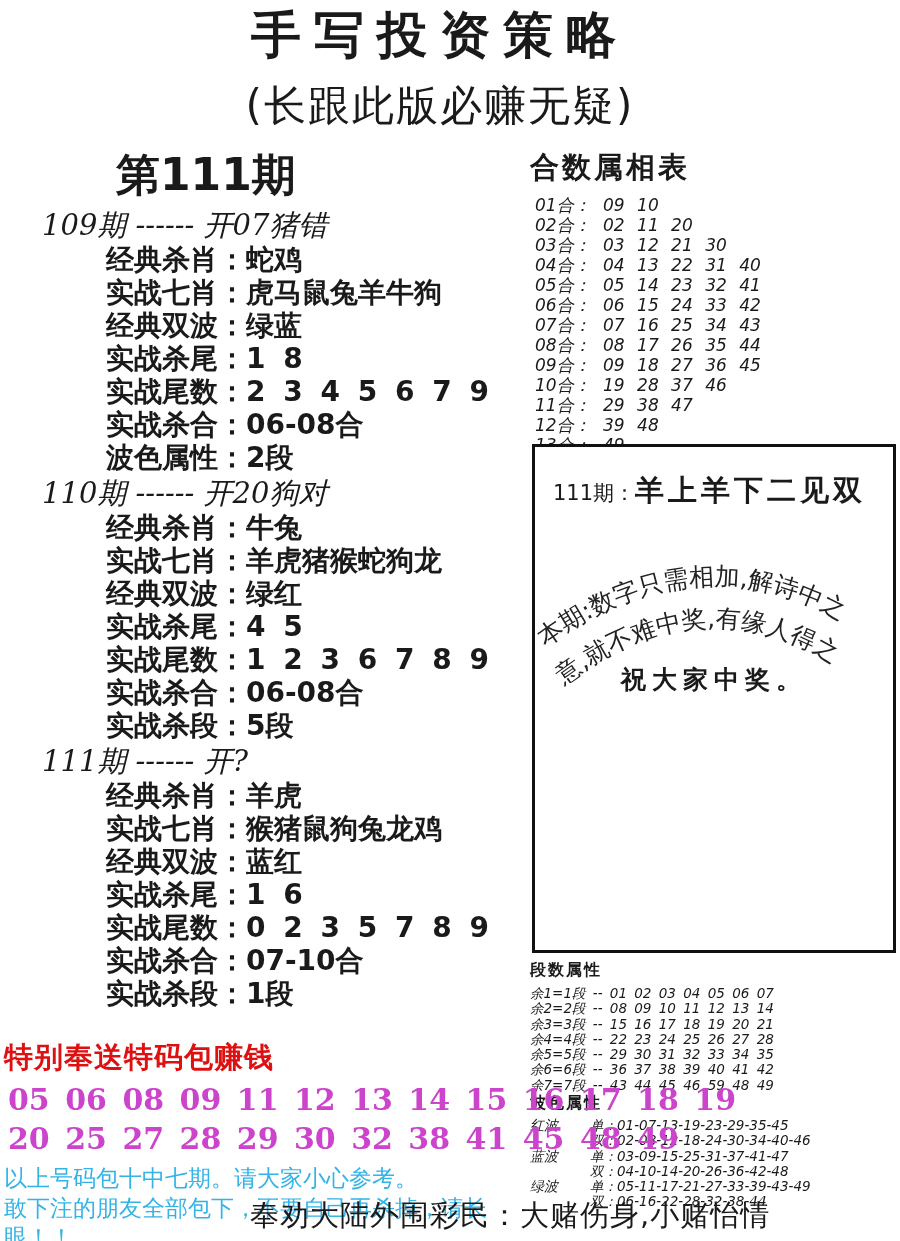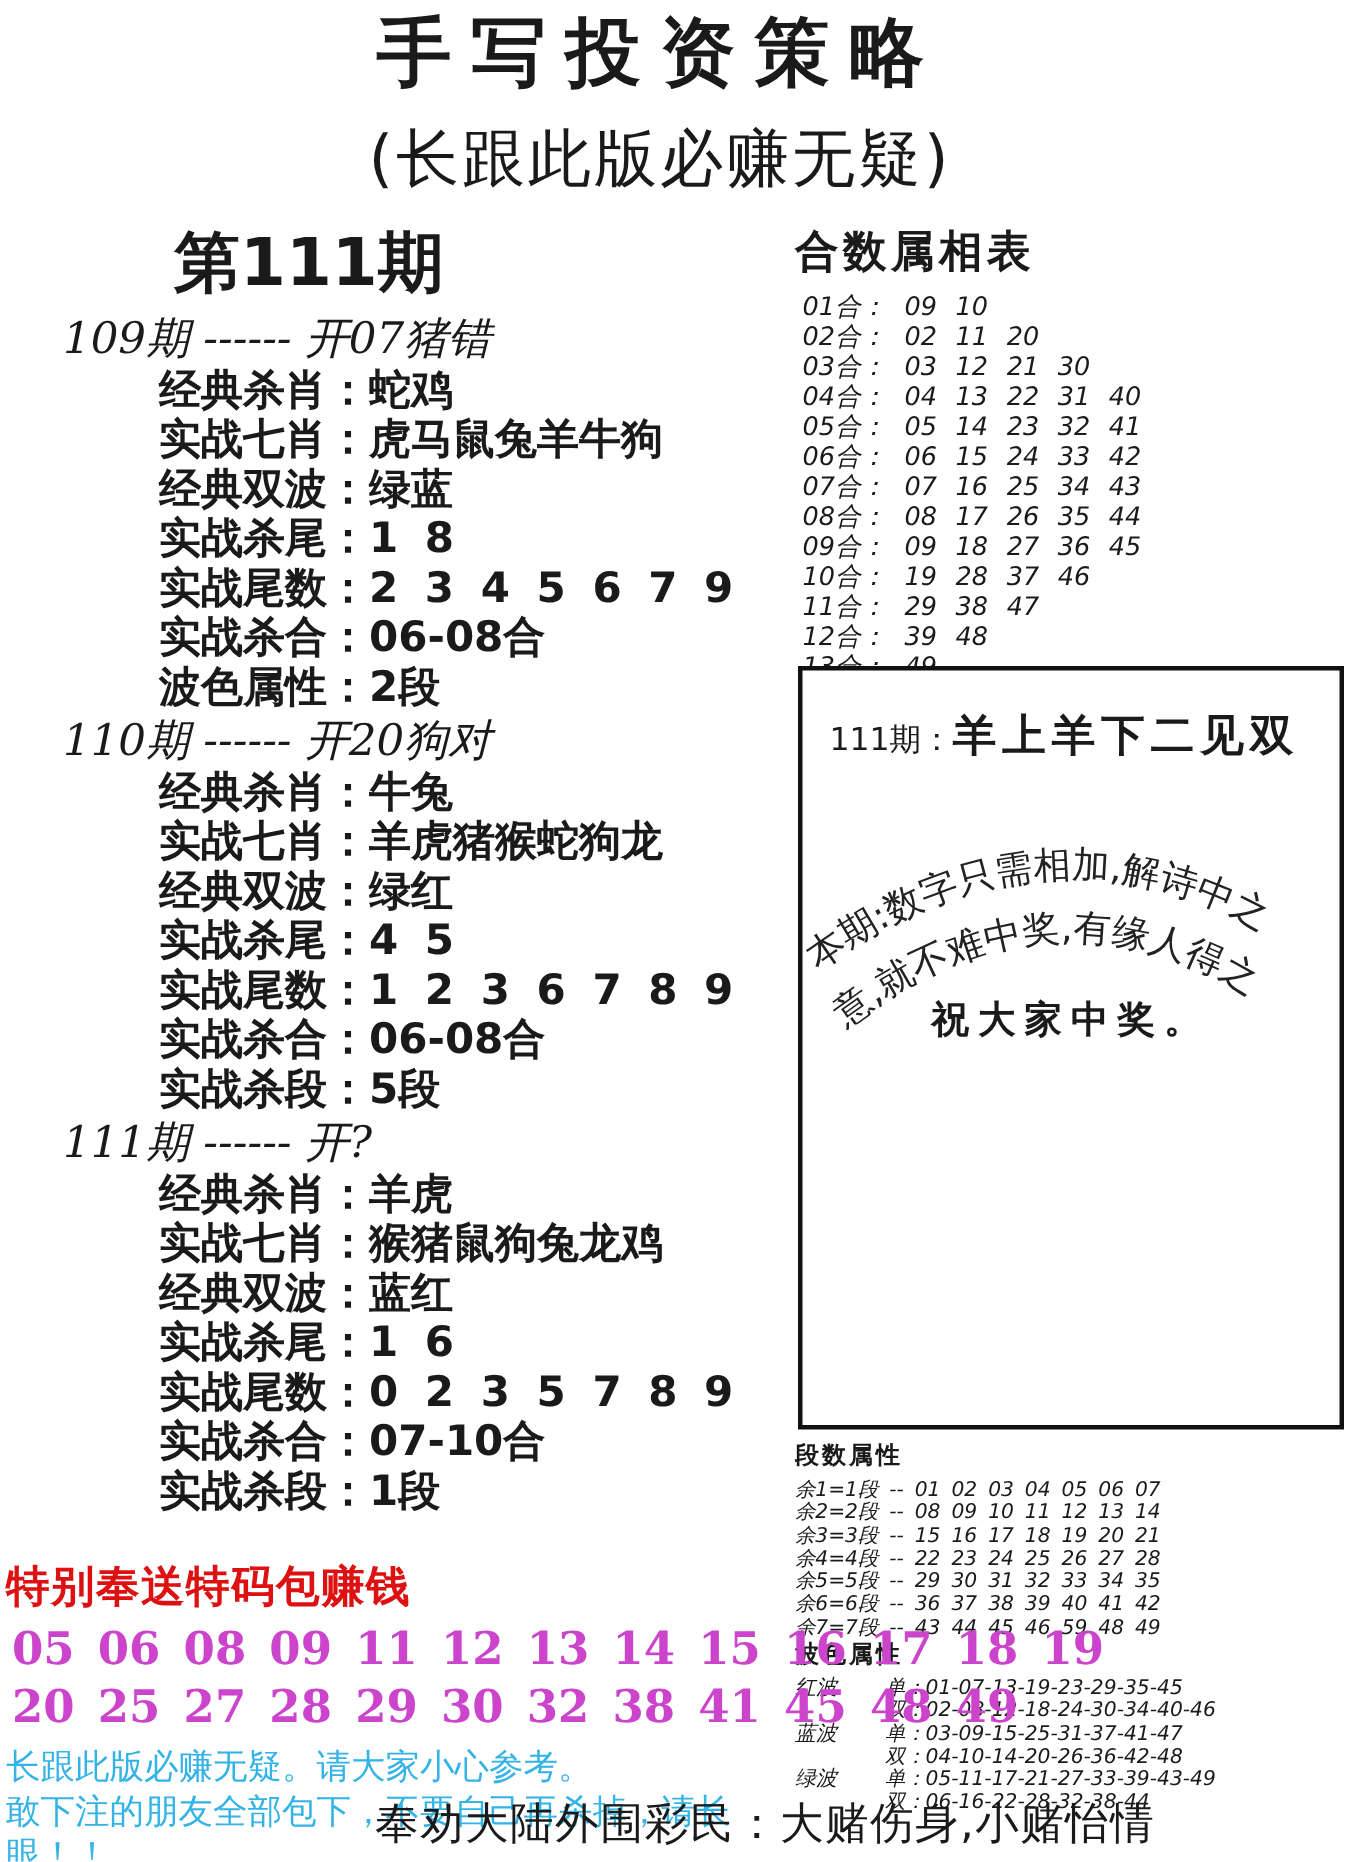--- a/index.html
+++ b/index.html
@@ -159,20 +159,20 @@
         <div class="bose-line">双：06-16-22-28-32-38-44</div>
       </div>
     </div>
   </div>
 
   <div class="offer">
     <div class="offer-heading">特别奉送特码包赚钱</div>
     <div class="offer-nums">05 06 08 09 11 12 13 14 15 16 17 18 19</div>
     <div class="offer-nums">20 25 27 28 29 30 32 38 41 45 48 49</div>
     <div class="offer-notes">
-      <div class="offer-note">长跟此版必赚无疑。请大家小心参考。</div>
+      <div class="offer-note">以上号码包十中七期。请大家小心参考。</div>
       <div class="offer-note">敢下注的朋友全部包下，不要自己再杀掉，请长眼！！</div>
     </div>
   </div>
 
   <div class="footer">奉劝大陆外围彩民：大赌伤身,小赌怡情</div>
 
 </div>
 
 </body></html>

